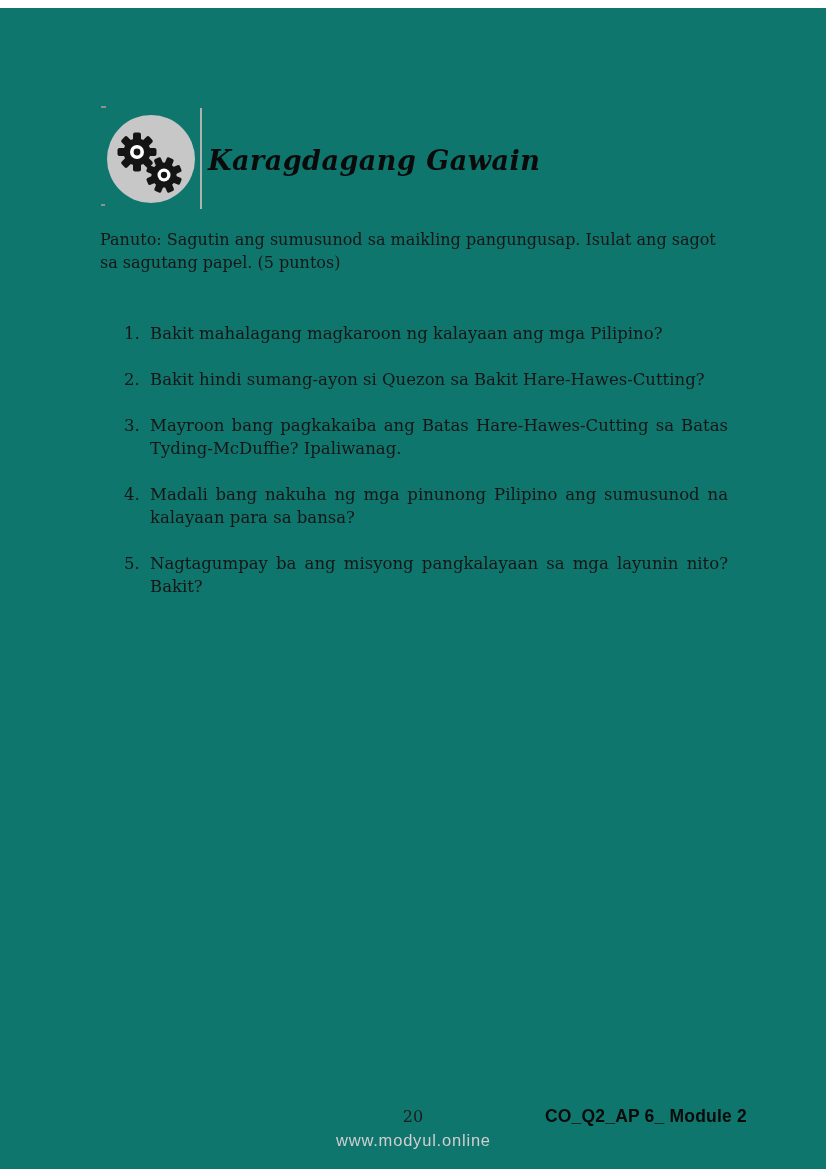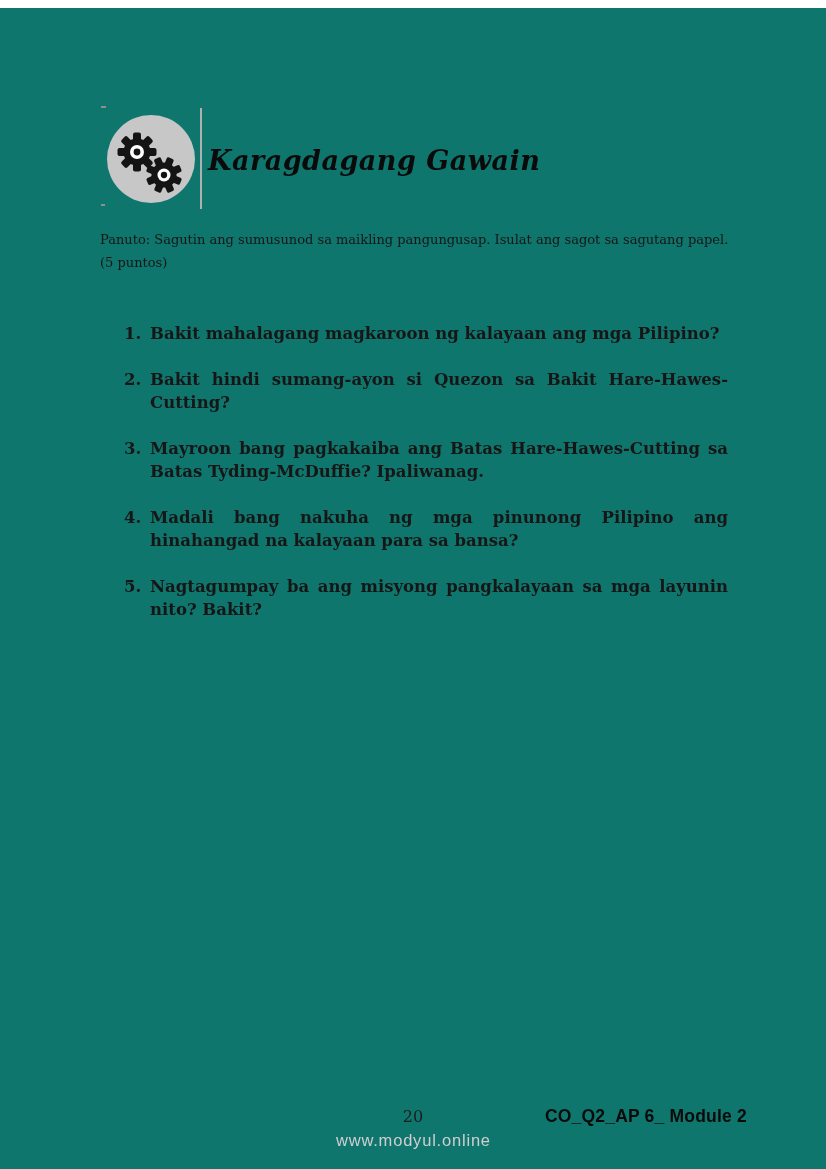--- a/index.html
+++ b/index.html
@@ -58,21 +58,21 @@
   }
   .crop-mark.top    { left: 101px; top: 98px;  width: 5px; height: 2px; }
   .crop-mark.bottom { left: 101px; top: 196px; width: 4px; height: 2px; }
 
   
   .instructions {
     position: absolute;
     left: 100px;
     top: 220px;
     width: 634px;
-    font-size: 13px;
+    font-size: 16px;
     line-height: 23px;
     color: #161616;
   }
 
   .question-list {
     position: absolute;
     left: 100px;
     top: 314px;
     width: 628px;
     list-style: none;
@@ -80,21 +80,20 @@
     font-size: 16.5px;
     line-height: 23px;
     color: #161616;
   }
   .question-list li {
     counter-increment: q;
     position: relative;
     margin: 0 0 23px 0;
     padding-left: 50px;
     text-align: justify;
-    font-weight: bold;
   }
   .question-list li::before {
     content: counter(q) ".";
     position: absolute;
     left: 24px;
     top: 0;
   }
 
   
   .page-number {
@@ -175,21 +174,21 @@
   <div class="header-divider"></div>
 
   <h1 class="section-title">Karagdagang Gawain</h1>
 
   <p class="instructions">Panuto: Sagutin ang sumusunod sa maikling pangungusap. Isulat ang sagot sa sagutang papel. (5 puntos)</p>
 
   <ol class="question-list">
     <li>Bakit mahalagang magkaroon ng kalayaan ang mga Pilipino?</li>
     <li>Bakit hindi sumang-ayon si Quezon sa Bakit Hare-Hawes-Cutting?</li>
     <li>Mayroon bang pagkakaiba ang Batas Hare-Hawes-Cutting sa Batas Tyding-McDuffie? Ipaliwanag.</li>
-    <li>Madali bang nakuha ng mga pinunong Pilipino ang hinahangad na kalayaan para sa bansa?</li>
+    <li>Madali bang nakuha ng mga pinunong Pilipino ang sumusunod na kalayaan para sa bansa?</li>
     <li>Nagtagumpay ba ang misyong pangkalayaan sa mga layunin nito? Bakit?</li>
   </ol>
 
   <div class="page-number">20</div>
   <div class="module-label">CO_Q2_AP 6_ Module 2</div>
   <div class="watermark">www.modyul.online</div>
 
 </div>
 
 </body></html>

